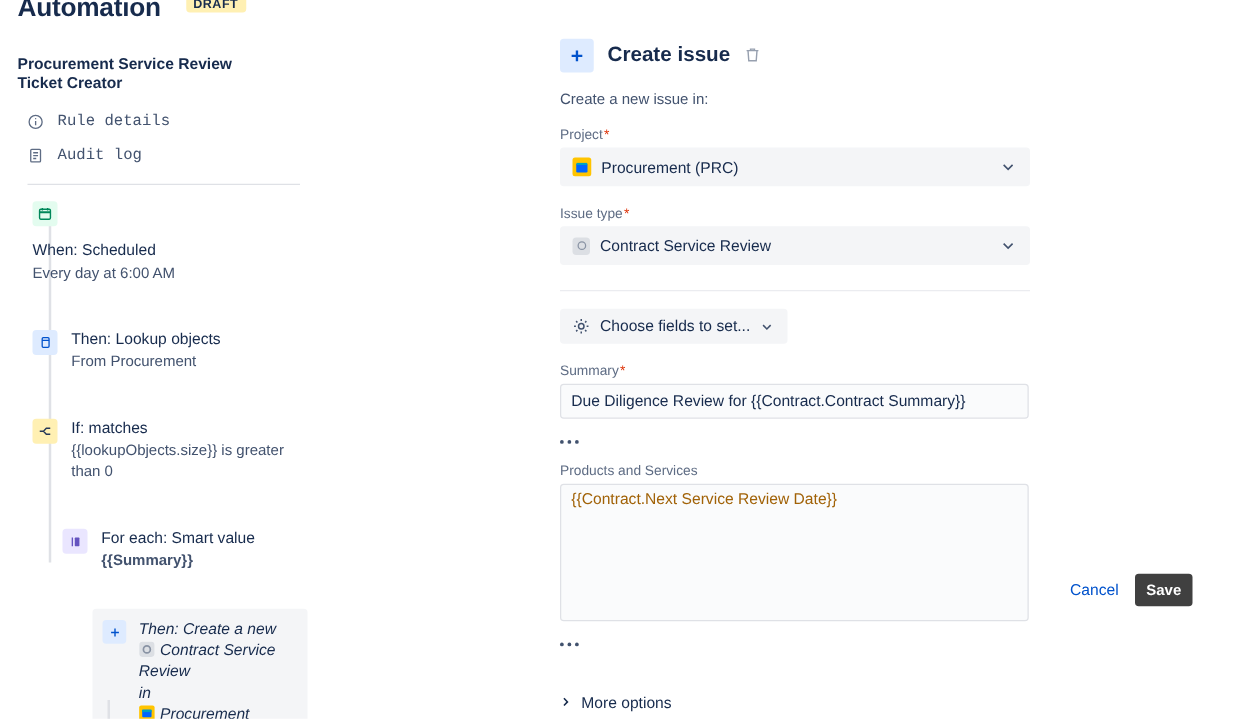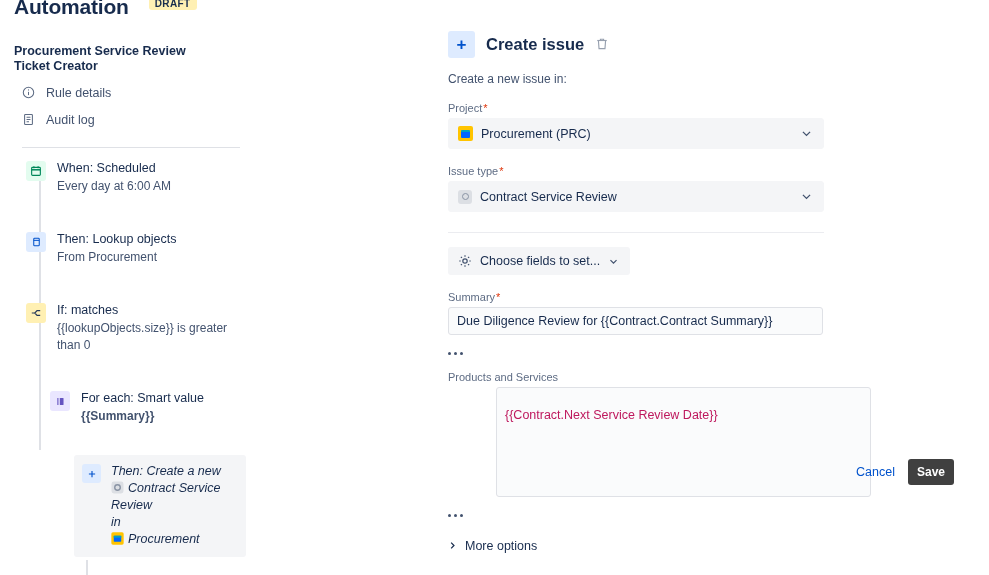--- a/index.html
+++ b/index.html
@@ -33,23 +33,24 @@
     font-size: 10px; font-weight: 700; letter-spacing: 0.4px;
     padding: 2px 6px 1px 6px; border-radius: 3px;
     margin-top: 2px; margin-left: 10px;
   }
   .rule-name {
     font-size: 12.5px; font-weight: 700; color: #172b4d;
     line-height: 15px; margin-top: 24px; width: 205px;
   }
   .nav-list { margin-top: 12px; }
   .nav-item {
-    display: flex; gap: 11px;
+    display: flex; align-items: center; gap: 11px;
     height: 22px; padding-left: 8px; cursor: pointer;
     margin-bottom: 5px;
+    font-family: Liberation Mono, monospace;
   }
   .nav-item .nav-label { font-size: 12.5px; color: #42526e; }
   .nav-ico { width: 13px; height: 13px; flex: none; color: #5e6c84; }
   .nav-ico svg { display: block; }
 
   .divider {
     height: 1px; background: #dfe1e6;
     margin: 12px 8px 0 8px;
   }
 
@@ -157,34 +158,33 @@
   .input-row { display: flex; align-items: flex-start; gap: 8px; flex-direction: column; }
   .text-input {
     width: 375px; height: 28px; background: #fafbfc;
     border: 1px solid #dfe1e6; border-radius: 3px;
     font-size: 12.5px; color: #172b4d; padding: 0 8px;
     font-family: "Liberation Sans", sans-serif;
   }
   .text-area {
     width: 375px; height: 110px; background: #fafbfc;
     border: 1px solid #dfe1e6; border-radius: 3px;
-    font-size: 12.5px; color: #be185d; padding: 19px 8px;
+    font-size: 12.5px; color: #a16207; padding: 3px 8px;
     resize: none; font-family: "Liberation Sans", sans-serif;
     line-height: 16px;
-    margin-left: 48px;
   }
   .dots {
     display: flex; gap: 3px; align-items: center;
     margin-top: 9px; cursor: pointer;
   }
   .dots span { width: 3px; height: 3px; border-radius: 50%; background: #42526e; display: block; }
 
   .more-opts {
     display: flex; align-items: center; gap: 8px;
-    margin-top: 22px; cursor: pointer;
+    margin-top: 38px; cursor: pointer;
   }
   .more-opts .mo-label { font-size: 12.5px; color: #172b4d; }
   .chev-r { width: 9px; height: 10px; color: #172b4d; }
   .chev-r svg { display: block; }
 
   .actions {
     position: absolute; right: 35px; top: 459px;
     display: flex; align-items: center; gap: 11px;
   }
   .btn-cancel {
@@ -234,21 +234,21 @@
         <span class="nav-label">Audit log</span>
       </div>
     </div>
 
     <div class="divider"></div>
 
     <div class="flow">
       <div class="flow-line"></div>
       <div class="flow-line2"></div>
 
-      <div class="step" style="margin-left:12px;">
+      <div class="step" style="margin-left:12px;flex-direction:column;">
         <div class="step-badge" style="background:#e3fcef;">
           <svg width="12" height="12" viewBox="0 0 16 16" fill="none" stroke="#00875a" stroke-width="1.5">
             <rect x="2.2" y="3.2" width="11.6" height="10.6" rx="1.2"></rect>
             <path d="M2.2 6.4h11.6" stroke-width="2"></path>
               <path d="M5.2 1.8v2.6M10.8 1.8v2.6"></path>
           </svg>
         </div>
         <div class="step-text">
           <div class="step-title">When: Scheduled</div>
           <div class="step-sub">Every day at 6:00 AM</div>

